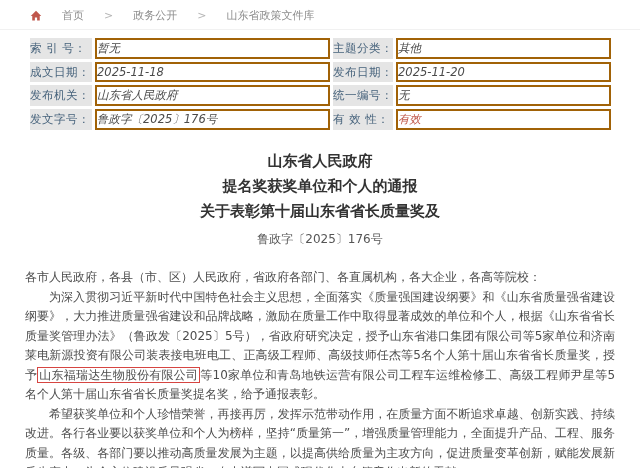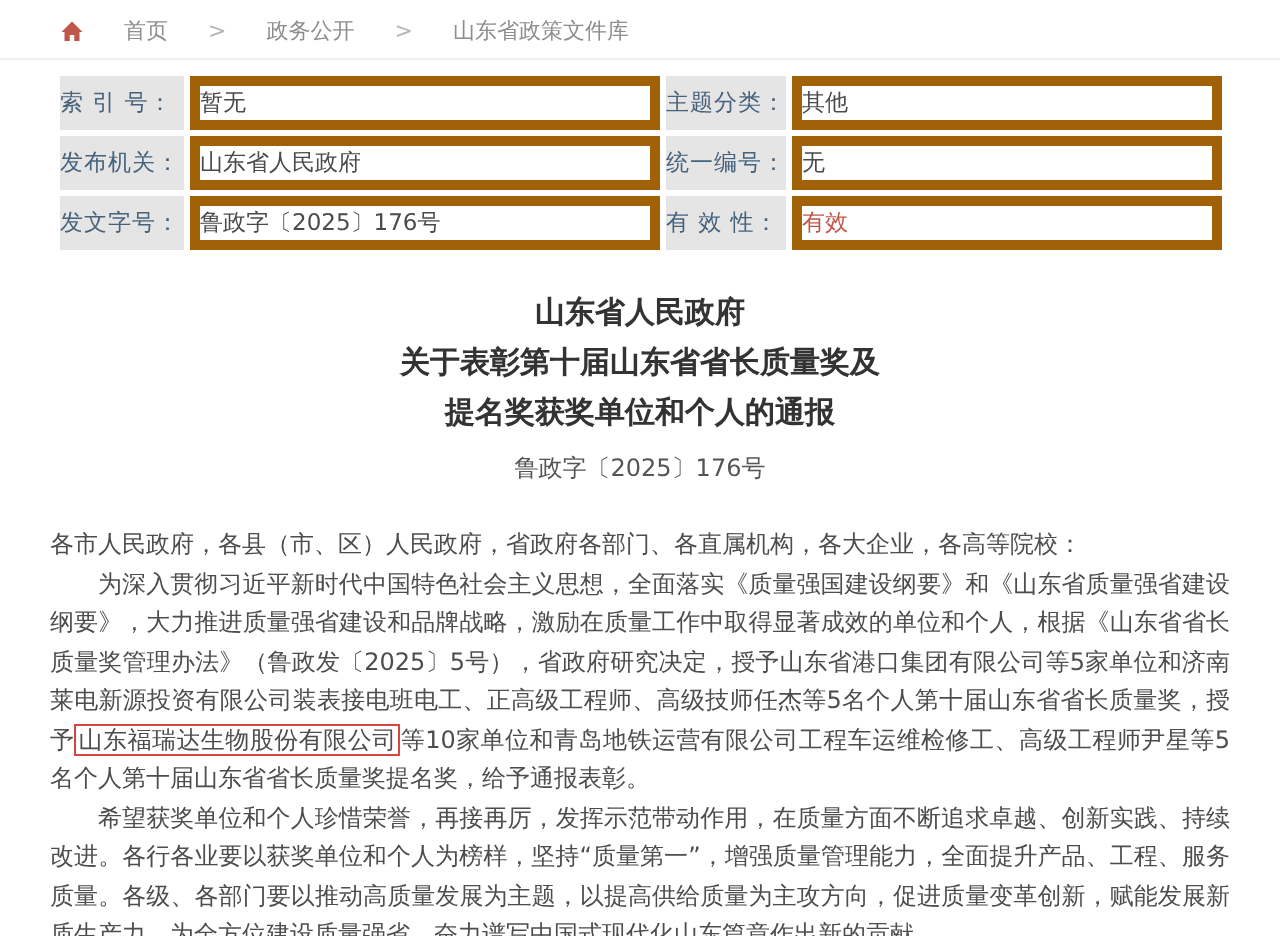--- a/index.html
+++ b/index.html
@@ -26,23 +26,23 @@
     border-collapse:separate; border-spacing:3px;
     width:587px; table-layout:fixed;
     font-size:11.5px;
   }
   table.meta td { height:19px; padding:1px 0; }
   td.lbl {
     background:#e5e5e5; color:#47637c;
     text-align:left; letter-spacing:0.5px;
   }
   td.val {
-    background:#fff; border:5px solid #a16207;
+    background:#fff; border:2px solid #a16207;
     padding-left:12px; color:#4a4a4a;
-    white-space:nowrap; overflow:hidden;
+    white-space:nowrap; overflow:hidden;font-style:italic;
   }
   td.val.valid { color:#c0584a; }
   
   .doc-title {
     margin-top:16px;
     text-align:center; font-weight:bold;
     font-size:15px; line-height:25px; color:#333;
   }
   .doc-number {
     margin-top:7px; text-align:center;
@@ -87,38 +87,44 @@
       <col>
     </colgroup>
   <tbody>
       <tr>
     <td class="lbl">索 引 号：</td>
     <td class="val">暂无</td>
     <td class="lbl">主题分类：</td>
     <td class="val">其他</td>
   </tr>
   <tr>
+    <td class="lbl">成文日期：</td>
+    <td class="val">2025-11-18</td>
+    <td class="lbl">发布日期：</td>
+    <td class="val">2025-11-20</td>
+  </tr>
+  <tr>
     <td class="lbl">发布机关：</td>
     <td class="val">山东省人民政府</td>
     <td class="lbl">统一编号：</td>
     <td class="val">无</td>
   </tr>
   <tr>
     <td class="lbl">发文字号：</td>
     <td class="val">鲁政字〔2025〕176号</td>
     <td class="lbl">有 效 性：</td>
     <td class="val valid">有效</td>
   </tr>
 </tbody>
   </table>
 
 <div class="doc-title">
   <div>山东省人民政府</div>
+  <div>提名奖获奖单位和个人的通报</div>
   <div>关于表彰第十届山东省省长质量奖及</div>
-  <div>提名奖获奖单位和个人的通报</div>
 </div>
 <div class="doc-number">鲁政字〔2025〕176号</div>
 
 <div class="body-text">
   <p>各市人民政府，各县（市、区）人民政府，省政府各部门、各直属机构，各大企业，各高等院校：</p>
   <p class="indent"><span>为深入贯彻习近平新时代中国特色社会主义思想，全面落实《质量强国建设纲要》和《山东省质量强省建设纲要》，大力推进质量强省建设和品牌战略，激励在质量工作中取得显著成效的单位和个人，根据《山东省省长质量奖管理办法》（鲁政发〔2025〕5号），省政府研究决定，授予山东省港口集团有限公司等5家单位和济南莱电新源投资有限公司装表接电班电工、正高级工程师、高级技师任杰等5名个人第十届山东省省长质量奖，授予</span><span class="hl">山东福瑞达生物股份有限公司</span><span>等10家单位和青岛地铁运营有限公司工程车运维检修工、高级工程师尹星等5名个人第十届山东省省长质量奖提名奖，给予通报表彰。</span></p>
   <p class="indent">希望获奖单位和个人珍惜荣誉，再接再厉，发挥示范带动作用，在质量方面不断追求卓越、创新实践、持续改进。各行各业要以获奖单位和个人为榜样，坚持“质量第一”，增强质量管理能力，全面提升产品、工程、服务质量。各级、各部门要以推动高质量发展为主题，以提高供给质量为主攻方向，促进质量变革创新，赋能发展新质生产力，为全方位建设质量强省、奋力谱写中国式现代化山东篇章作出新的贡献。</p>
 </div>
 
 </body></html>

